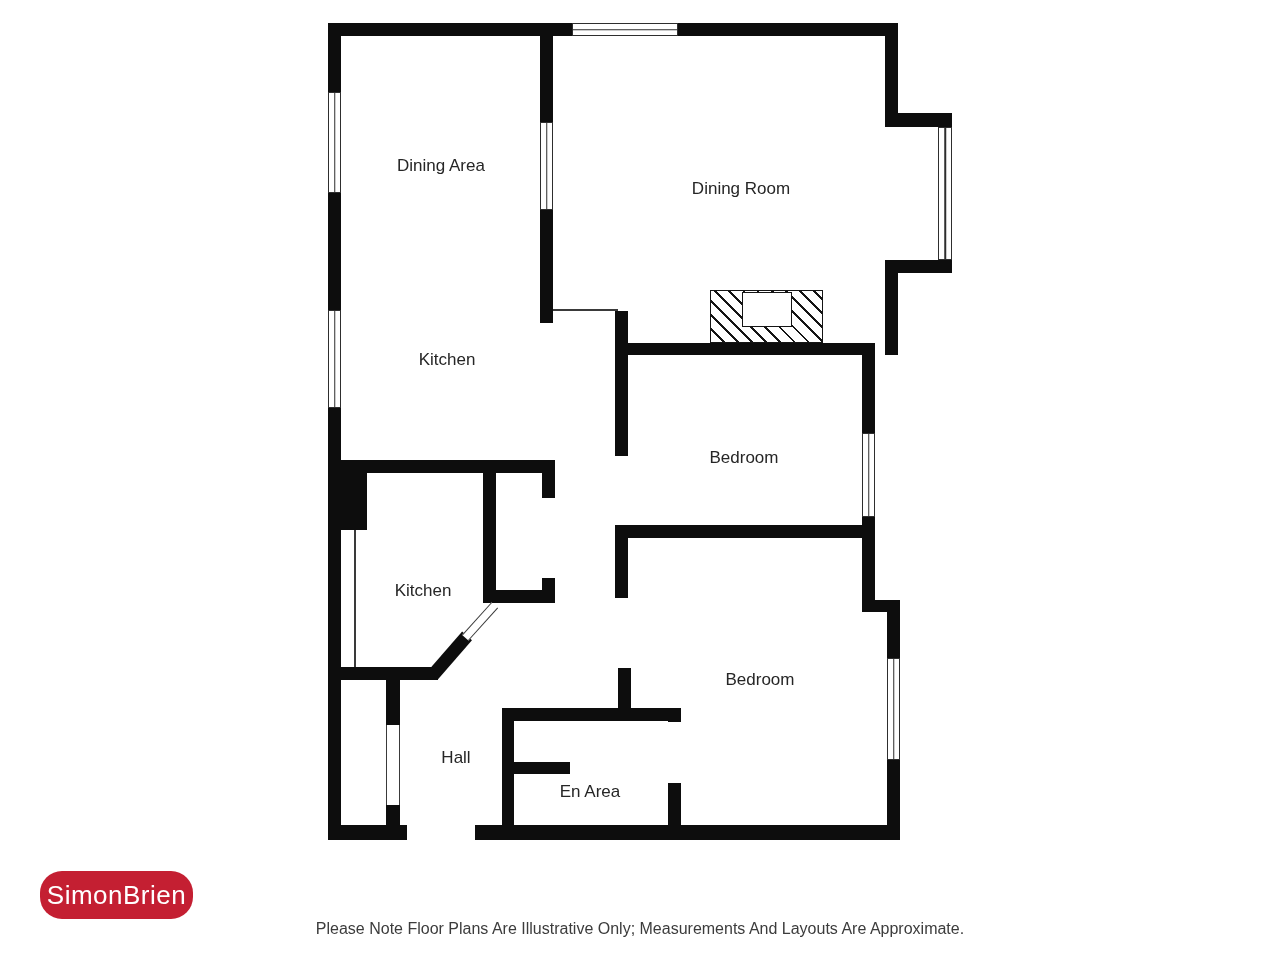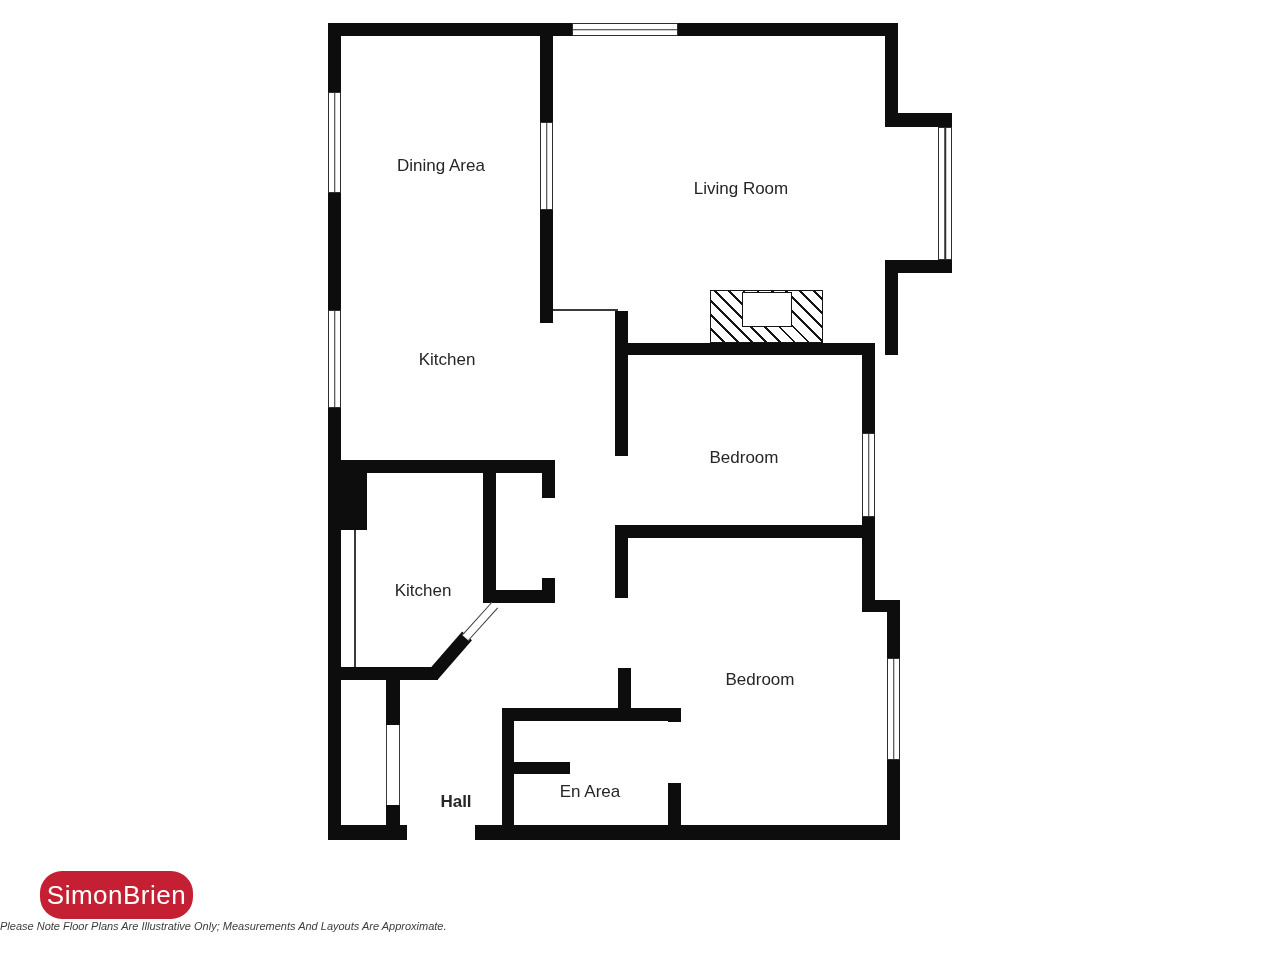--- a/index.html
+++ b/index.html
@@ -23,22 +23,22 @@
              border:1.5px solid #151515;
              background:repeating-linear-gradient(45deg,#ffffff 0 8px,#151515 8px 10px);}
   .hearth{position:absolute;left:742px;top:292px;width:50px;height:35px;box-sizing:border-box;
           background:#ffffff;border:1.5px solid #151515;}
   
   .label{position:absolute;transform:translate(-50%,-50%);font-size:17px;color:#262626;white-space:nowrap;}
   
   .logo{position:absolute;left:40px;top:871px;width:153px;height:48px;background:#c41f32;
         display:flex;align-items:center;justify-content:center;border-radius:22px;}
   .logo span{color:#ffffff;font-size:26px;letter-spacing:0.5px;}
-  .disclaimer{position:absolute;left:0;top:920px;width:1280px;
-              font-size:11px;color:#3c3c3c;font-style:italic;}
+  .disclaimer{position:absolute;left:0;top:920px;width:1280px;text-align:center;
+              font-size:16px;color:#3c3c3c;}
 </style>
 </head>
 <body>
 
 <div id="stage">
 
   <div class="w" style="left:328px;top:23px;width:244px;height:13px;"></div>
   <div class="w" style="left:678px;top:23px;width:220px;height:13px;"></div>
   <div class="w" style="left:328px;top:23px;width:13px;height:69px;"></div>
   <div class="w" style="left:328px;top:193px;width:13px;height:117px;"></div>
@@ -88,25 +88,25 @@
   <div class="win v" style="left:938px;top:127px;width:14px;height:133px;"></div>
   <div class="win v" style="left:862px;top:433px;width:13px;height:84px;"></div>
   <div class="win v" style="left:887px;top:658px;width:13px;height:102px;"></div>
   <div class="win v" style="left:540px;top:122px;width:13px;height:88px;"></div>
 
   <div class="fireplace"></div>
   <div class="hearth"></div>
 
   <div class="label" style="left:441px;top:166px;">Dining Area</div>
   <div class="label" style="left:447px;top:360px;text-align:center;">Kitchen</div>
-  <div class="label" style="left:741px;top:189px;">Living Room</div>
+  <div class="label" style="left:741px;top:189px;">Dining Room</div>
   <div class="label" style="left:744px;top:458px;">Bedroom</div>
   <div class="label" style="left:760px;top:680px;">Bedroom</div>
   <div class="label" style="left:423px;top:591px;">Kitchen</div>
-  <div class="label" style="left:456px;top:802px;font-weight:bold;">Hall</div>
+  <div class="label" style="left:456px;top:758px;">Hall</div>
   <div class="label" style="left:590px;top:792px;">En Area</div>
 
   <div class="logo">
     <span>SimonBrien</span>
   </div>
   <div class="disclaimer">Please Note Floor Plans Are Illustrative Only; Measurements And Layouts Are Approximate.</div>
 
 </div>
 
 </body></html>

